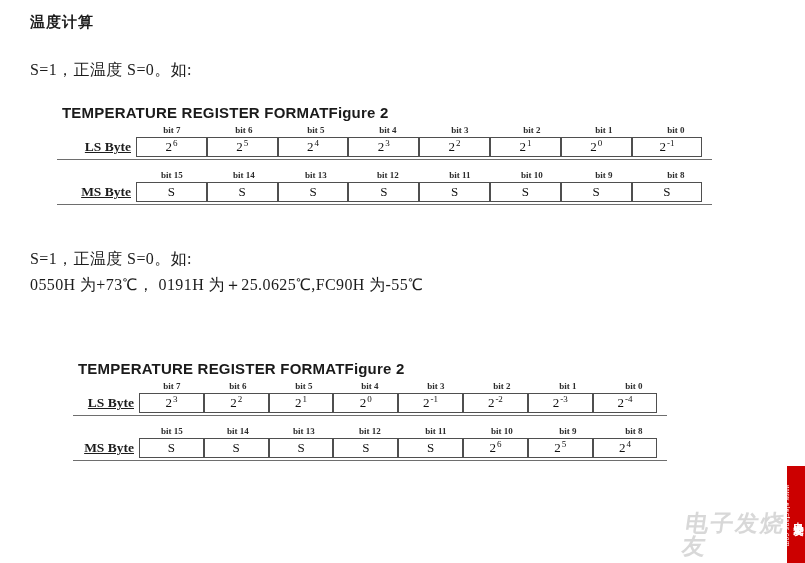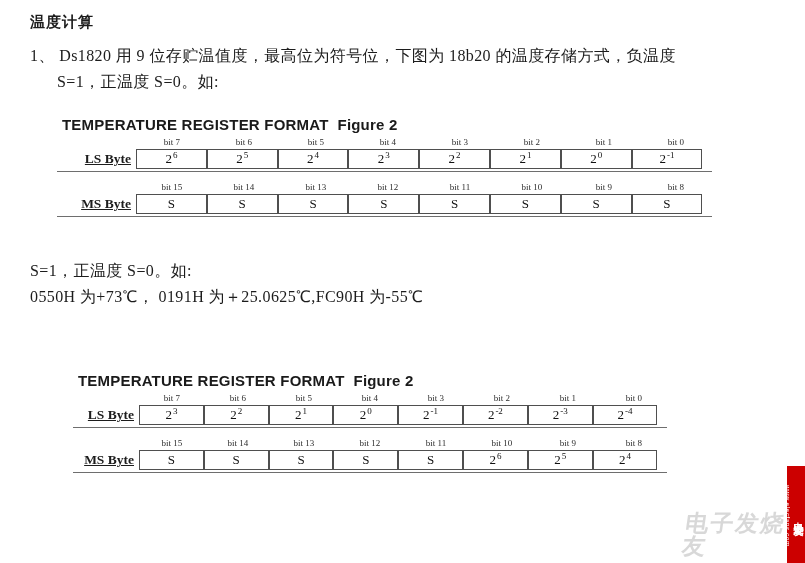--- a/index.html
+++ b/index.html
@@ -2,46 +2,46 @@
 <html><head>
 <meta charset="utf-8">
 <style>
   html, body { margin:0; padding:0; background:#ffffff; }
   .page {
     position:relative; width:805px; height:563px; background:#ffffff;
     overflow:hidden; font-family:"Liberation Serif", serif; color:#1c1c1c;
   }
   .content { padding:13px 0 0 30px; }
 
-  .heading { font-size:15px; font-weight:bold; margin:0 0 11px 0; letter-spacing:1px; }
+  .heading { font-size:15px; font-weight:bold; margin:0 0 25px 0; letter-spacing:1px; }
 
   .para { font-size:16px; line-height:26px; letter-spacing:0.4px; }
   .para .para-line { white-space:nowrap; }
   .para-0 .para-line + .para-line { padding-left:27px; }
   .para-1 { margin-top:41px; }
 
   .regtable { width:max-content; }
   .regtable-1 { margin:21px 0 0 27px; }
   .regtable-2 { margin:62px 0 0 43px; }
   .regtable-title {
     font-family:"Liberation Sans", sans-serif; font-weight:bold;
     font-size:15px; color:#1a1a1a; margin:0 0 3px 5px; letter-spacing:0.2px;
     white-space:nowrap;
   }
-  .figure-label { margin-left:9px; }
+  .figure-label { margin-left:0; }
 
   .regrow { display:flex; align-items:flex-end; border-bottom:1.5px solid #6e6e6e;
             padding-bottom:2px; width:max-content; }
   .regrow + .regrow { margin-top:9px; }
   .rowlabel { font-weight:bold; font-size:13.5px; text-align:right; padding:0 5px 2px 0; white-space:nowrap;text-decoration:underline; }
   .regtable-1 .rowlabel { min-width:74px; }
   .regtable-2 .rowlabel { min-width:61px; }
   .rowbox { display:flex; flex-direction:column; }
   .bitrow { display:flex; }
-  .bitlabel { text-align:center; font-size:9px; color:#2d2d2d; height:13px; line-height:13px; }
+  .bitlabel { text-align:center; font-size:9px; color:#2d2d2d; height:13px; line-height:13px;font-weight:bold; }
   .cellrow { display:flex; }
   .cell {
     height:18px; border:1.6px solid #4f4f4f; background:#fff;
     display:flex; align-items:center; justify-content:center;
     font-size:13px; color:#111;
   }
   .regtable-1 .bitlabel, .regtable-1 .cell { width:68.8px; box-sizing:content-box; }
   .regtable-1 .bitlabel { width:72px; }
   .regtable-2 .bitlabel, .regtable-2 .cell { width:62.8px; box-sizing:content-box; }
   .regtable-2 .bitlabel { width:66px; }
@@ -64,21 +64,20 @@
 </style>
 </head>
 <body>
 
 <div class="page">
   <div class="content">
 
     <h1 class="heading">温度计算</h1>
 
     <div class="para para-0">
-        <div class="para-line">1、 Ds1820 用 9 位存贮温值度，最高位为符号位，下图为 18b20 的温度存储方式，负温度</div>
         <div class="para-line">S=1，正温度 S=0。如:</div>
       </div>
 
     <div class="regtable regtable-1">
       <div class="regtable-title">
         <span>TEMPERATURE REGISTER FORMAT</span><span class="figure-label">Figure 2</span>
       </div>
       <div class="regrows">
           <div class="regrow">
             <div class="rowlabel">LS Byte</div>

